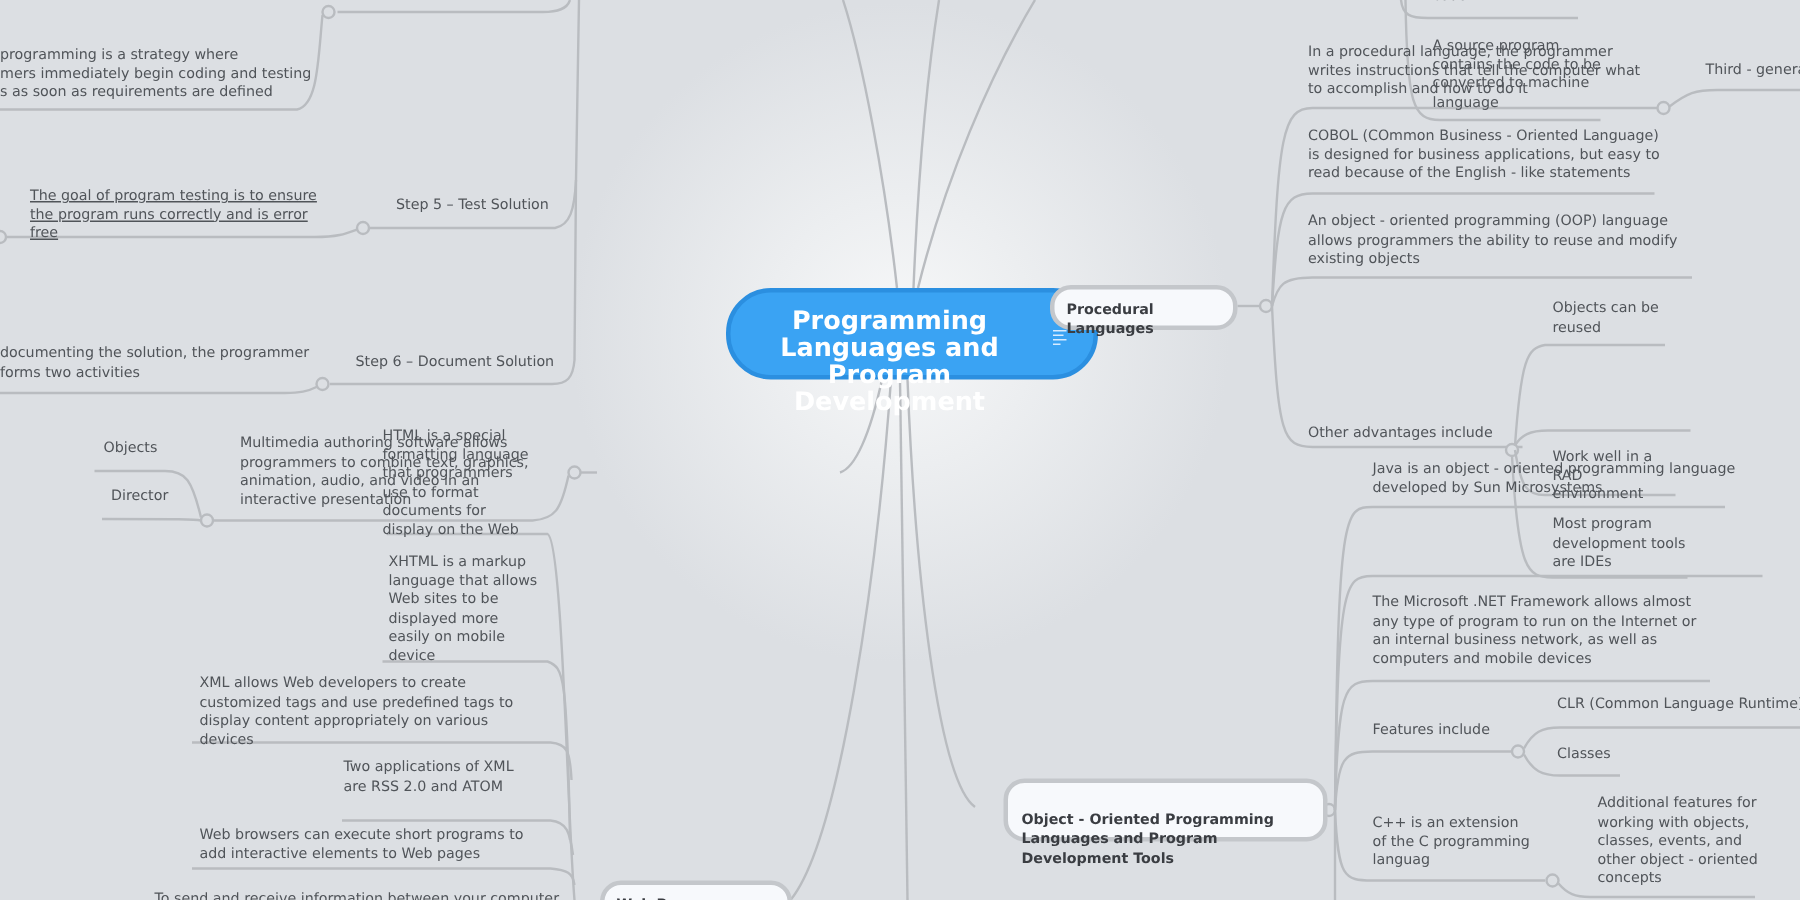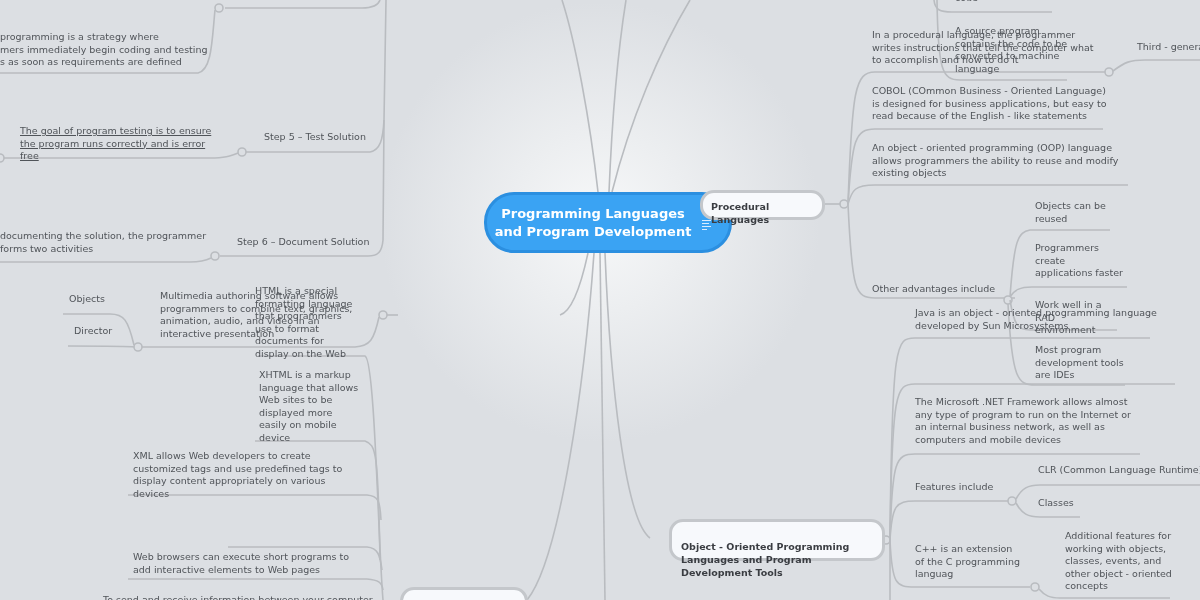--- a/index.html
+++ b/index.html
@@ -12,21 +12,21 @@
   }
   #canvas { position: absolute; left: 0; top: 0; width: 1200px; height: 600px; overflow: hidden;
     background: radial-gradient(circle at 600px 222px, #f7f8f9 0px, #eceef0 90px, #dcdfe3 220px, #dcdfe3 100%); }
   svg.lines { position: absolute; left: 0; top: 0; width: 1200px; height: 600px; pointer-events: none; }
   svg.lines path { fill: none; stroke: #b9bcc0; stroke-width: 1.6; }
   svg.lines circle { fill: #dcdfe3; stroke: #b9bcc0; stroke-width: 1.6; }
   .t { position: absolute; font-size: 9.5px; line-height: 12.5px; color: #505459; white-space: pre-line; }
   .central {
     position: absolute; left: 484px; top: 192px; width: 248px; height: 61px;
     background: #3aa3f3; border: 3px solid #2b8fe0; border-radius: 30px;
-    color: #fff; font-weight: bold; font-size: 13px; line-height: 18px; text-align: center;
+    color: #fff; font-weight: bold; font-size: 17px; line-height: 18px; text-align: center;
     padding-top: 10px; padding-right: 30px;
   }
   .central .note { position: absolute; right: 18px; top: 25px; width: 9px; }
   .central .note i { display: block; height: 1.4px; background: #d8ecff; margin-bottom: 1.6px; }
   .central .note i:nth-child(2) { width: 7px; }
   .central .note i:nth-child(4) { width: 5px; }
   .topic {
     position: absolute; background: #f7f9fc; border: 3px solid #c4c7cb; border-radius: 14px;
     font-weight: bold; font-size: 9.5px; line-height: 13px; color: #3a3d42;
     padding: 7px 10px;
@@ -117,21 +117,20 @@
     <span>Procedural Languages</span>
   </div>
   <div class="t" style="left:955px; top:-8px; width:110px;">code</div>
   <div class="t" style="left:872px; top:29px; width:230px;">In a procedural language, the programmer writes instructions that tell the computer what to accomplish and how to do it</div>
   <div class="t" style="left:955px; top:25px; width:115px;">A source program contains the code to be converted to machine language</div>
   <div class="t" style="left:1137px; top:41px; width:100px; white-space:nowrap;">Third - genera</div>
   <div class="t" style="left:872px; top:85px; width:240px;">COBOL (COmmon Business - Oriented Language) is designed for business applications, but easy to read because of the English - like statements</div>
   <div class="t" style="left:872px; top:142px; width:265px;">An object - oriented programming (OOP) language allows programmers the ability to reuse and modify existing objects</div>
   <div class="t" style="left:872px; top:283px; width:140px;">Other advantages include</div>
   <div class="t" style="left:1035px; top:200px; width:80px;">Objects can be reused</div>
-  <div class="t" style="left:1035px; top:242px; width:90px;">Programmers create applications faster</div>
   <div class="t" style="left:1035px; top:299px; width:80px;">Work well in a RAD environment</div>
   <div class="t" style="left:1035px; top:344px; width:90px;">Most program development tools are IDEs</div>
 
   <div class="topic" style="left:669px; top:519px; width:216px; height:37px; padding:18px 9px;">
     <span>Object - Oriented Programming Languages and Program Development Tools</span>
   </div>
   <div class="t" style="left:915px; top:307px; width:245px;">Java is an object - oriented programming language developed by Sun Microsystems</div>
   <div class="t" style="left:915px; top:396px; width:230px;">The Microsoft .NET Framework allows almost any type of program to run on the Internet or an internal business network, as well as computers and mobile devices</div>
   <div class="t" style="left:915px; top:481px; width:100px;">Features include</div>
   <div class="t" style="left:1038px; top:464px; width:170px; white-space:nowrap;">CLR (Common Language Runtime)</div>
@@ -142,20 +141,21 @@
   <div class="t" style="left:160px; top:290px; width:200px;">Multimedia authoring software allows programmers to combine text, graphics, animation, audio, and video in an interactive presentation</div>
   <div class="t" style="left:69px; top:293px; width:60px;">Objects</div>
   <div class="t" style="left:74px; top:325px; width:60px;">Director</div>
 
   <div class="topic" style="left:400px; top:587px; width:128px; height:30px; padding:7px 8px;">
     <span>Web Page Development</span>
   </div>
   <div class="t" style="left:255px; top:285px; width:100px;">HTML is a special formatting language that programmers use to format documents for display on the Web</div>
   <div class="t" style="left:259px; top:369px; width:100px;">XHTML is a markup language that allows Web sites to be displayed more easily on mobile device</div>
   <div class="t" style="left:133px; top:450px; width:225px;">XML allows Web developers to create customized tags and use predefined tags to display content appropriately on various devices</div>
+  <div class="t" style="left:229px; top:506px; width:130px;">Two applications of XML are RSS 2.0 and ATOM</div>
   <div class="t" style="left:133px; top:551px; width:230px;">Web browsers can execute short programs to add interactive elements to Web pages</div>
   <div class="t" style="left:103px; top:594px; width:260px; white-space:nowrap;">To send and receive information between your computer</div>
 
   <div class="t" style="left:0px; top:31px; width:200px; white-space:pre;">programming is a strategy where
 mers immediately begin coding and testing
 s as soon as requirements are defined</div>
   <div class="t" style="left:264px; top:131px; width:110px; white-space:nowrap;">Step 5 – Test Solution</div>
   <div class="t" style="left:20px; top:125px; width:200px;text-decoration:underline;">The goal of program testing is to ensure the program runs correctly and is error free</div>
   <div class="t" style="left:237px; top:236px; width:130px; white-space:nowrap;">Step 6 – Document Solution</div>
   <div class="t" style="left:0px; top:230px; width:200px; white-space:pre;">documenting the solution, the programmer

